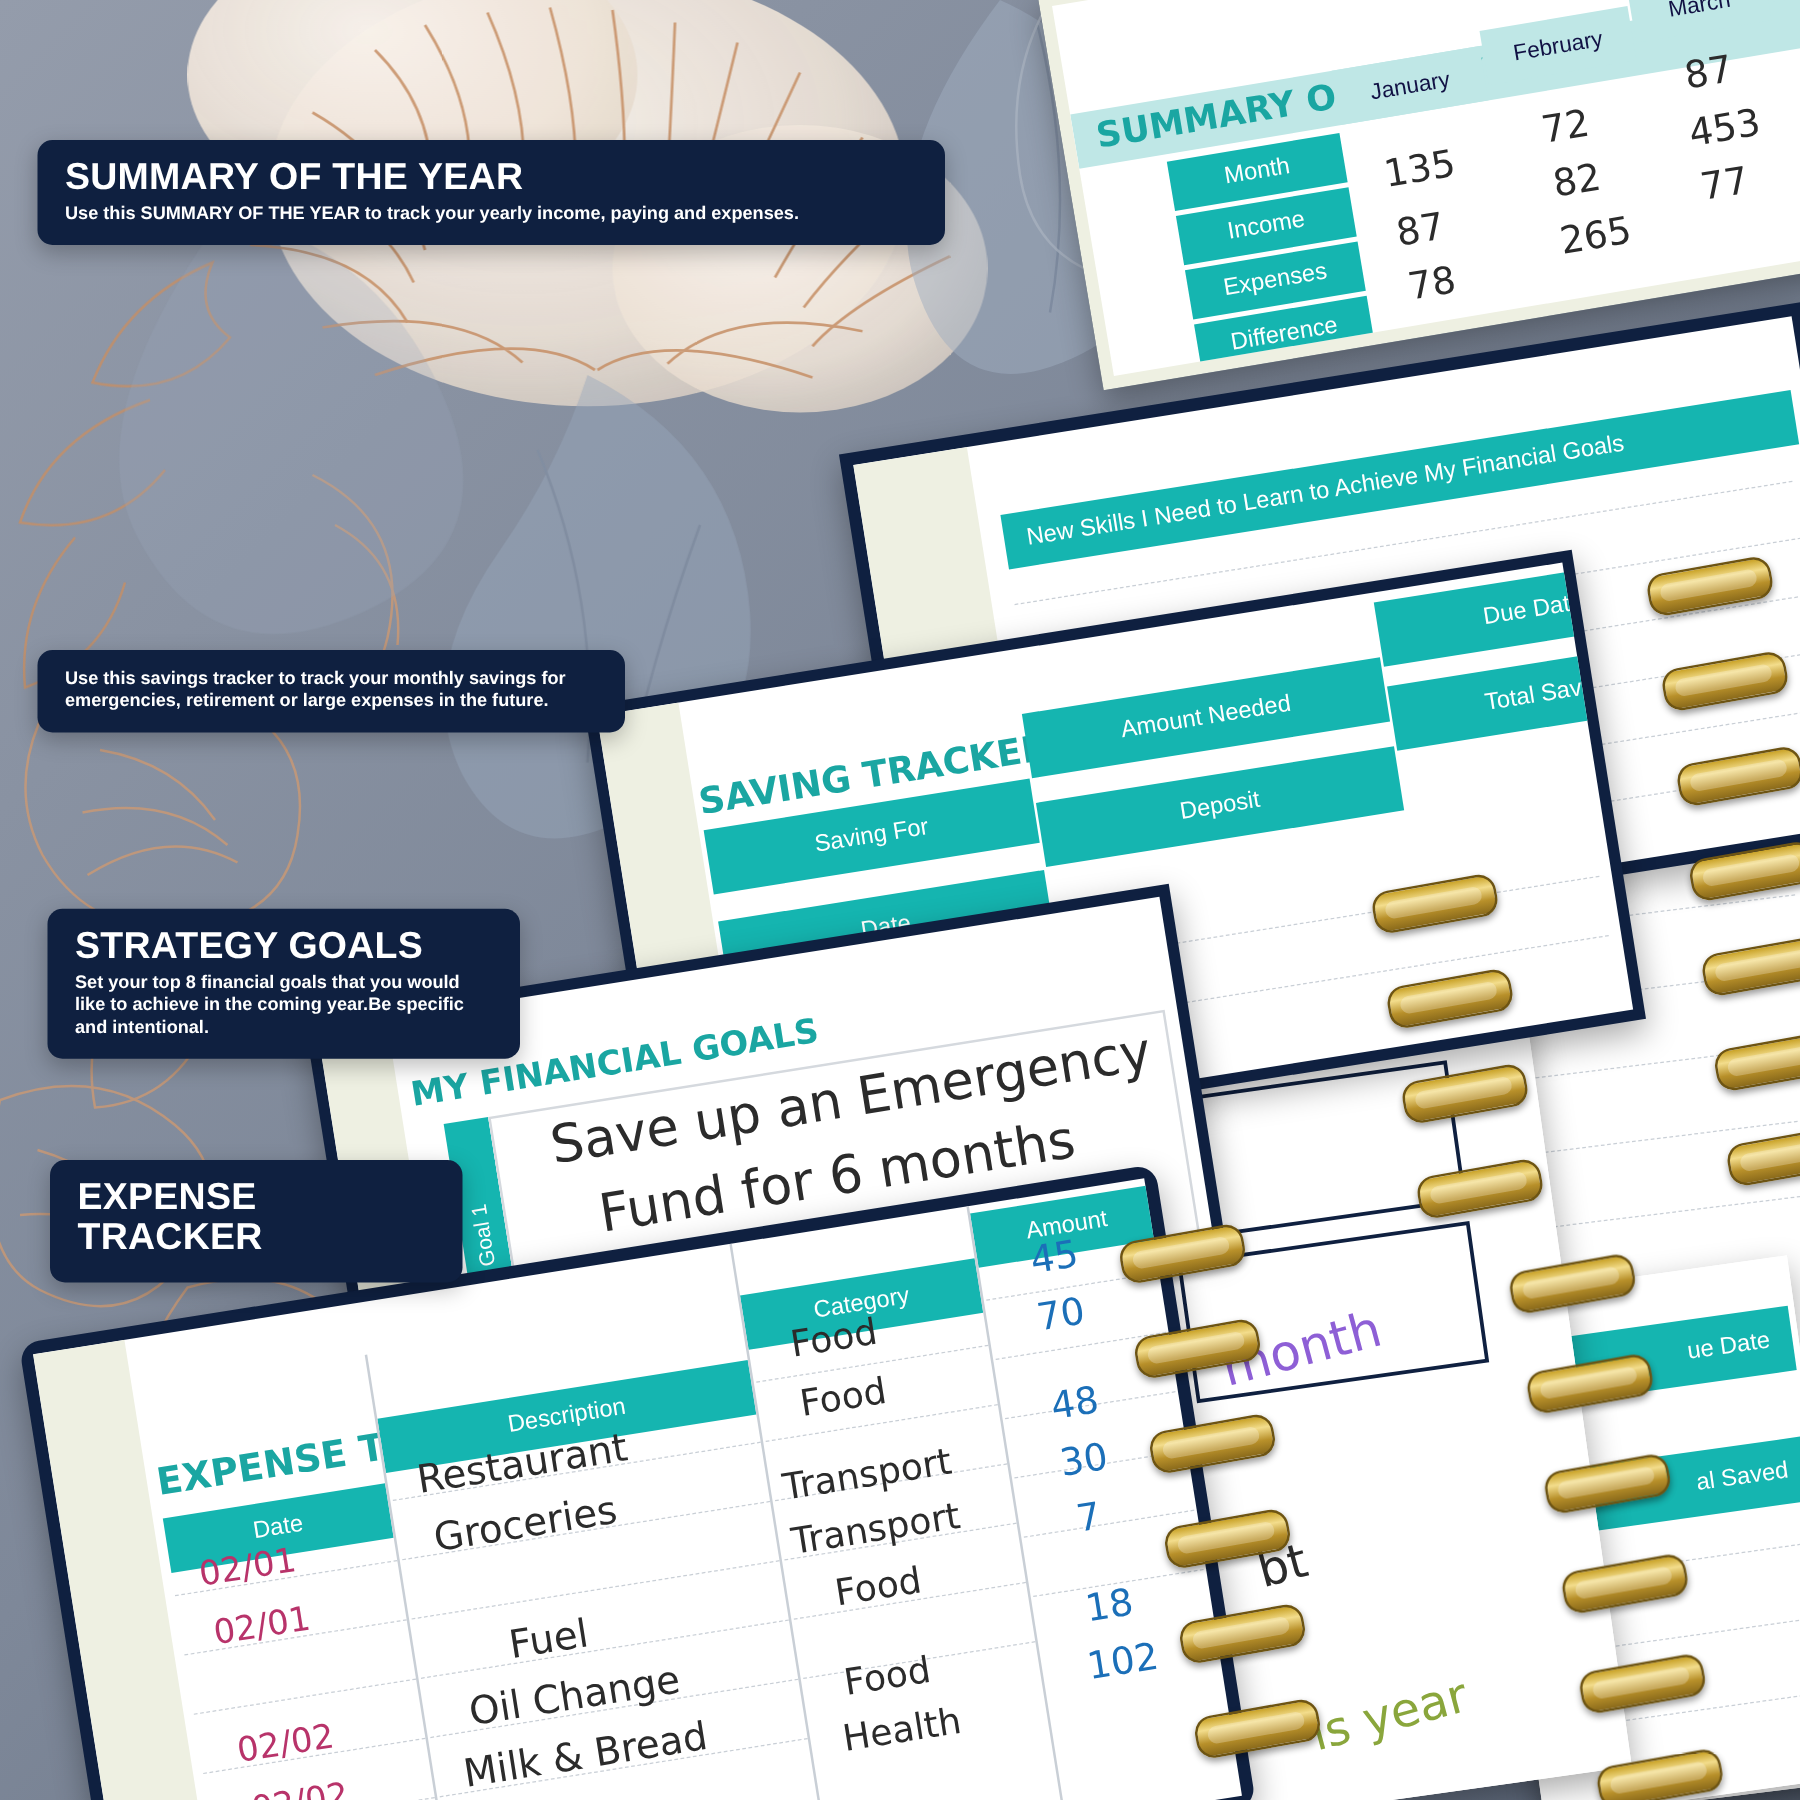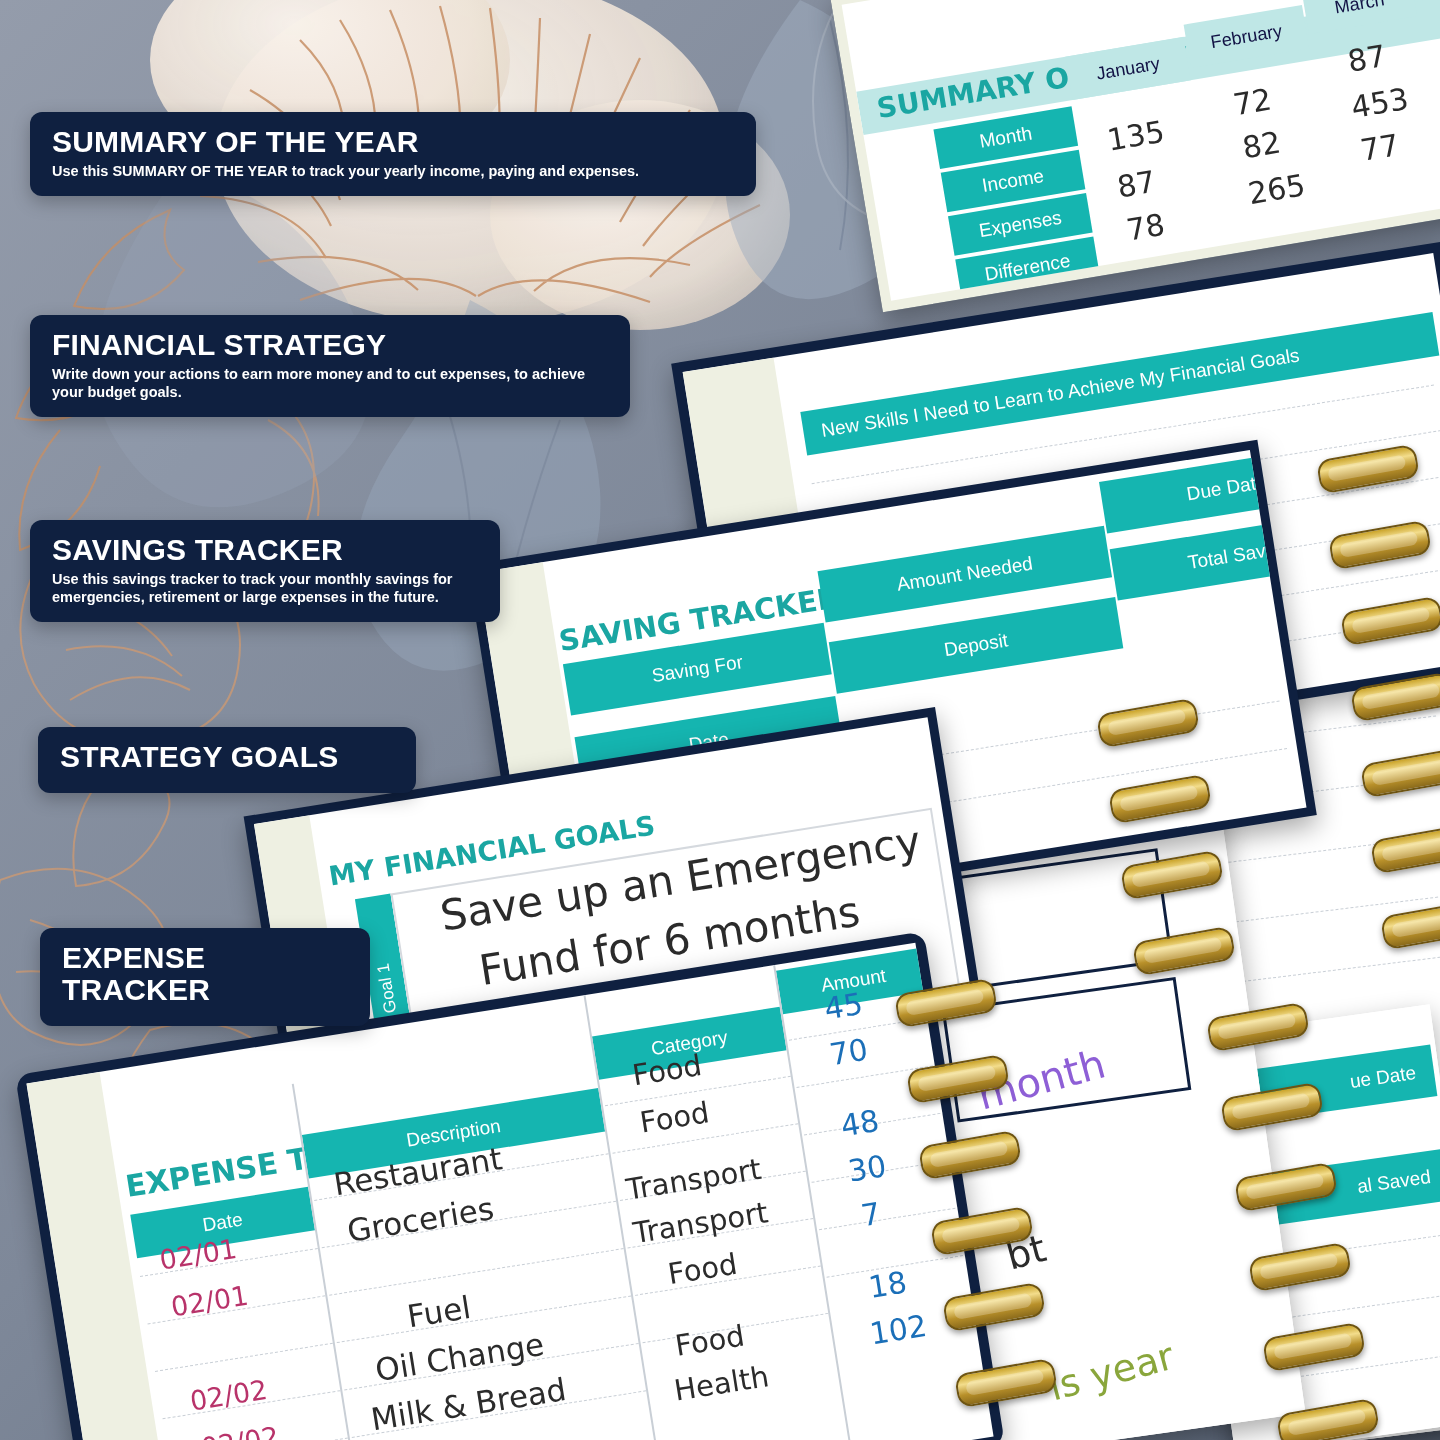--- a/index.html
+++ b/index.html
@@ -419,31 +419,27 @@
   <div class="coil" style="left:920px; top:1138px; transform:rotate(-10deg);"></div>
   <div class="coil" style="left:932px; top:1214px; transform:rotate(-10deg);"></div>
   <div class="coil" style="left:944px; top:1290px; transform:rotate(-10deg);"></div>
   <div class="coil" style="left:956px; top:1366px; transform:rotate(-10deg);"></div>
 
   <div class="callout" id="callout-summary">
     <h2>SUMMARY OF THE YEAR</h2>
     <p>Use this SUMMARY OF THE YEAR to track your yearly income, paying and expenses.</p>
   </div>
 
-  <div class="callout" id="callout-strategy">
-    <h2>FINANCIAL STRATEGY</h2>
-    <p>Write down your actions to earn more money and to cut expenses, to achieve your budget goals.</p>
-  </div>
 
   <div class="callout" id="callout-savings">
-    <h2>SAVINGS TRACKER</h2>
     <p>Use this savings tracker to track your monthly savings for emergencies, retirement or large expenses in the future.</p>
   </div>
 
   <div class="callout" id="callout-goals">
     <h2>STRATEGY GOALS</h2>
+    <p>Set your top 8 financial goals that you would like to achieve in the coming year.Be specific and intentional.</p>
   </div>
 
   <div class="callout" id="callout-expense">
     <h2>EXPENSE TRACKER</h2>
   </div>
 
 </div>
 
 </body></html>

